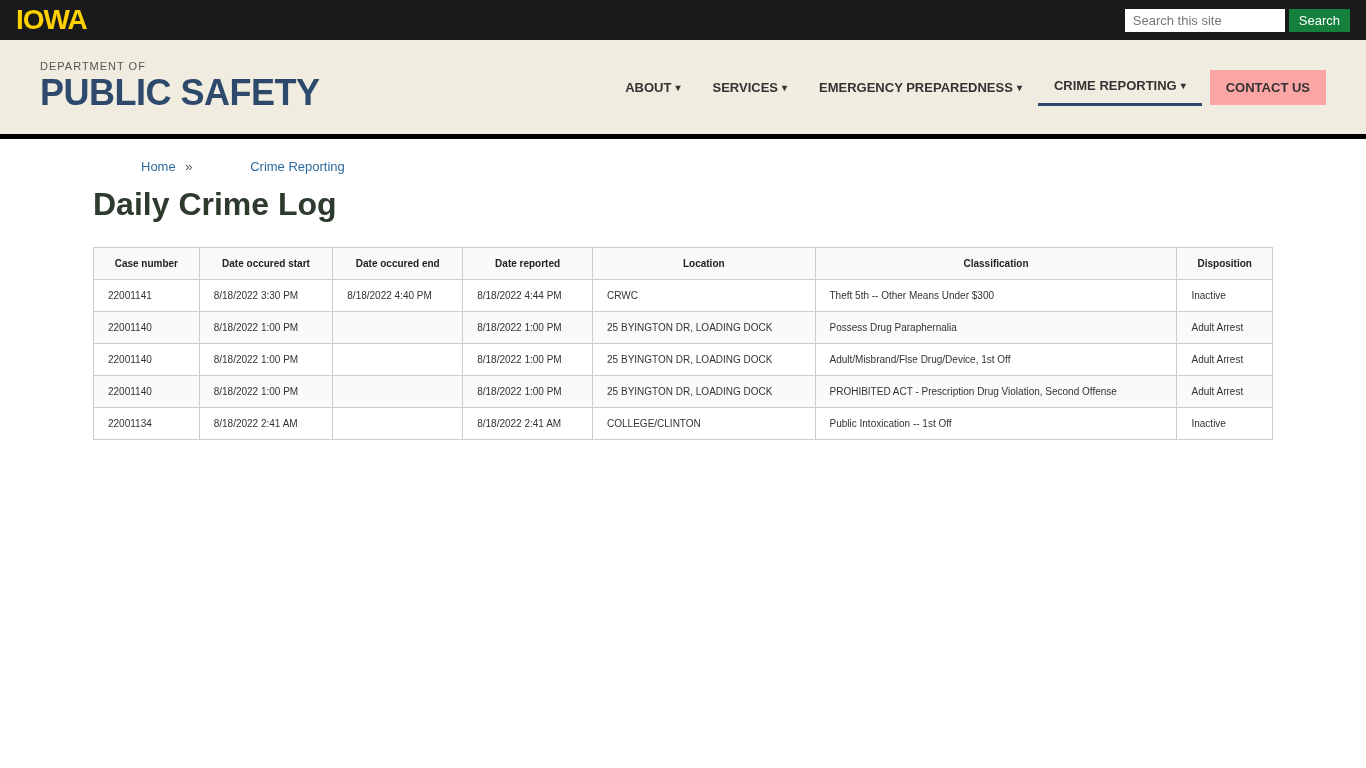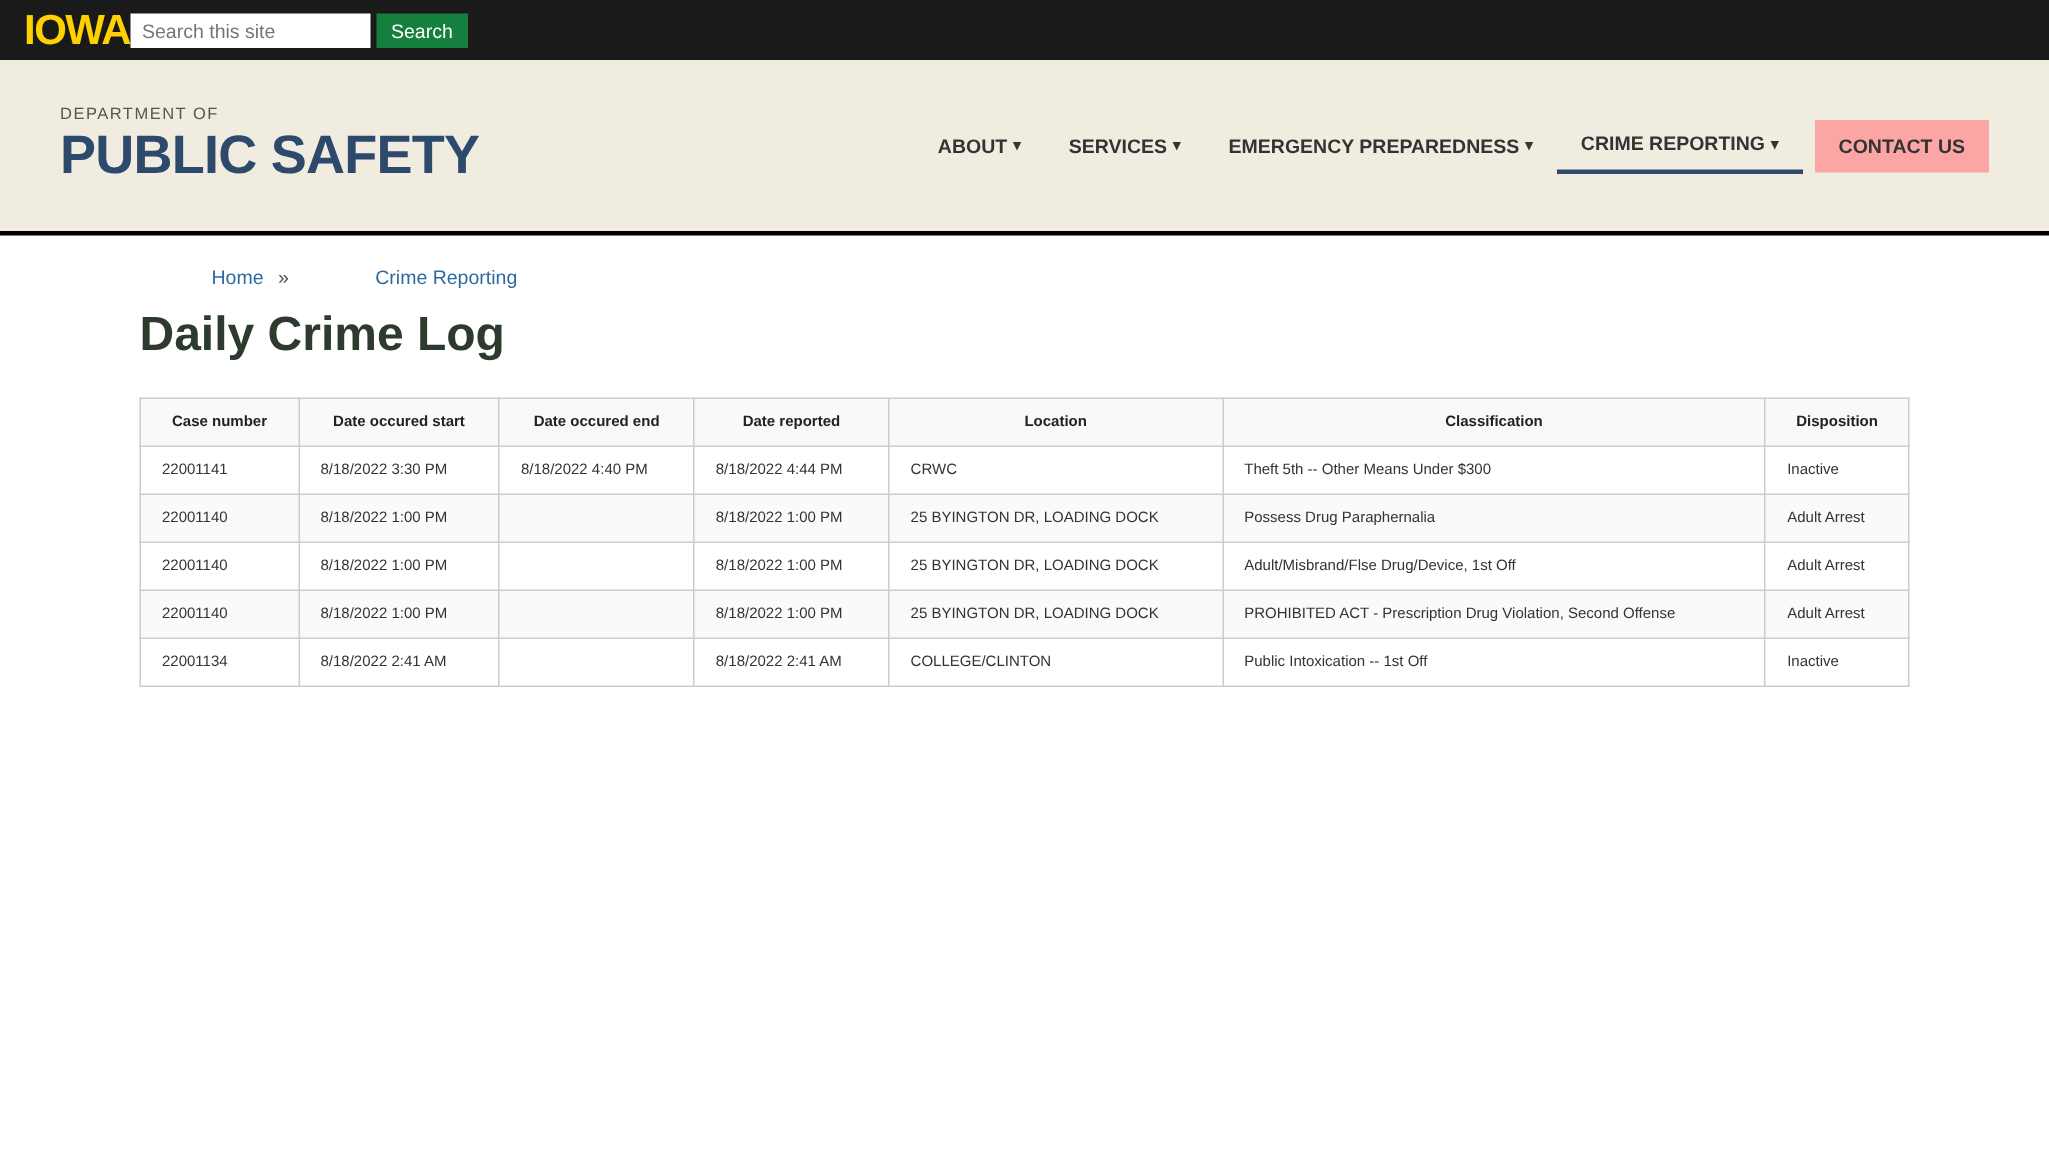--- a/index.html
+++ b/index.html
@@ -4,20 +4,21 @@
   <style>
     * { margin: 0; padding: 0; box-sizing: border-box; }
     body { font-family: Arial, sans-serif; font-size: 14px; background: #fff; color: #333; }
 
     
     .top-bar {
       background: #1a1a1a;
       height: 40px;
       display: flex;
       align-items: center;
+      justify-content: space-between;
       padding: 0 16px;
     }
     .iowa-logo {
       font-size: 28px;
       font-weight: 900;
       color: #FFD100;
       letter-spacing: -1px;
     }
     .search-area {
       display: flex;
@@ -38,25 +39,25 @@
       color: #fff;
       border: none;
       padding: 4px 10px;
       font-size: 13px;
       cursor: pointer;
     }
 
     
     .site-header {
       background: #f0ece0;
-      padding: 30px 40px;
+      padding: 20px 40px;
       display: flex;
       align-items: center;
       justify-content: space-between;
-      border-bottom: 3px solid #000000;
+      border-bottom: 5px solid #000000;
     }
     .dept-name .dept-of {
       font-size: 11px;
       color: #555;
       letter-spacing: 1px;
       text-transform: uppercase;
     }
     .dept-name .public-safety {
       font-size: 36px;
       font-weight: 900;

